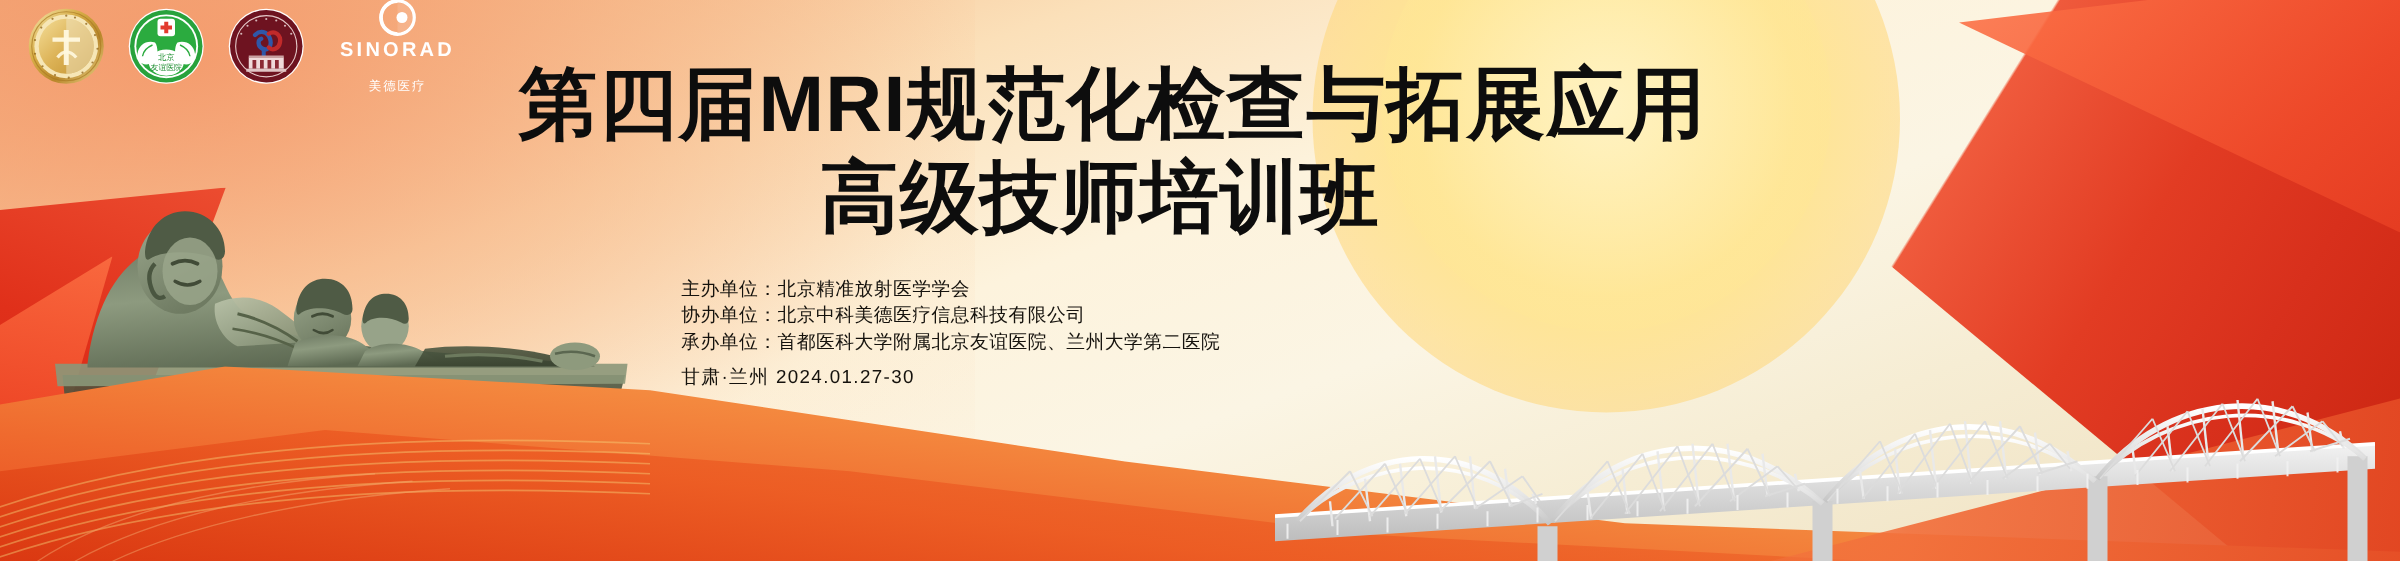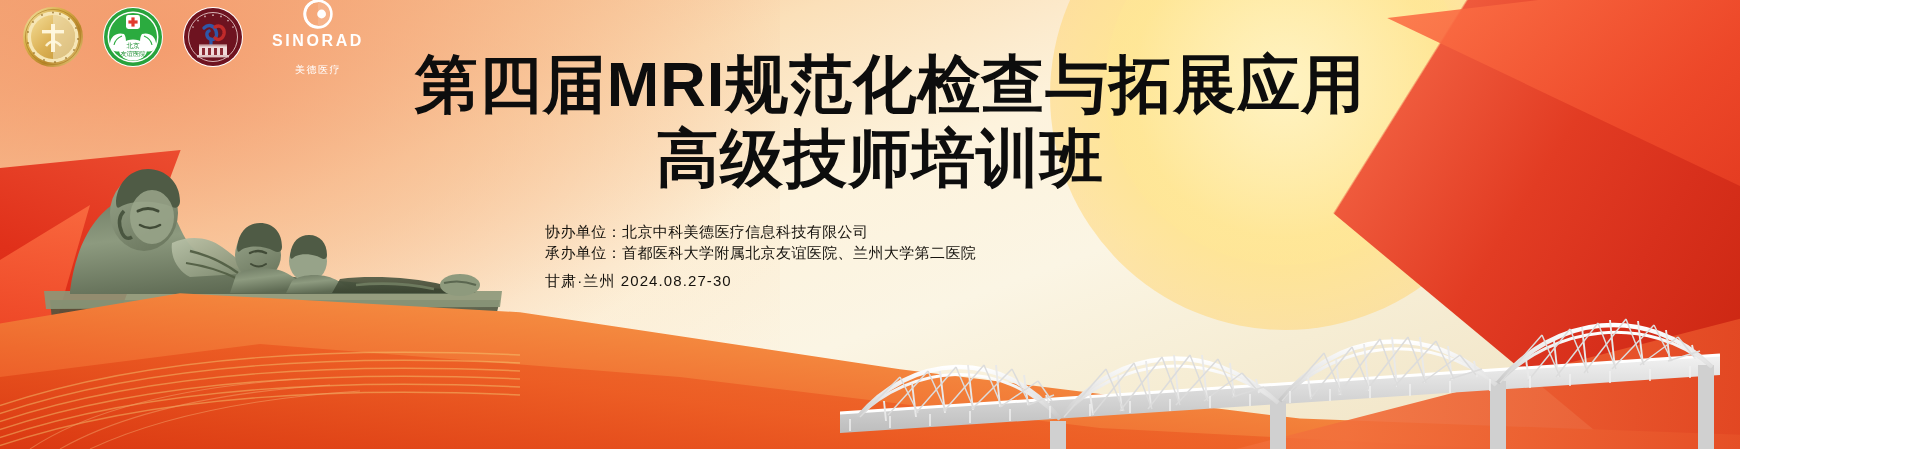--- a/index.html
+++ b/index.html
@@ -6,21 +6,21 @@
     margin: 0;
     padding: 0;
     background: #fff;
   }
   body {
     font-family: "Liberation Sans", "DejaVu Sans", sans-serif;
   }
 
   #banner {
     position: relative;
-    width: 1740px;
+    width: 1920px;
     height: 449px;
     overflow: hidden;
     
     background: linear-gradient(160deg,
         #f0a878 0%,
         #f5b98a 10%,
         #fbe0b9 28%,
         #fdf3dd 45%,
         #fbf5e4 60%,
         #f6edd4 75%,
@@ -590,18 +590,19 @@
       <div class="sino-sub">美德医疗</div>
     </div>
   </div>
 
   <div id="title-block">
     <div class="title-line" id="title-line-1">第四届MRI规范化检查与拓展应用</div>
     <div class="title-line" id="title-line-2">高级技师培训班</div>
   </div>
 
   <div id="info-block">
+    <div class="info-line" id="info-line-1">主办单位：北京精准放射医学学会</div>
     <div class="info-line" id="info-line-3">协办单位：北京中科美德医疗信息科技有限公司</div>
     <div class="info-line" id="info-line-2">承办单位：首都医科大学附属北京友谊医院、兰州大学第二医院</div>
-    <div class="info-line" id="info-line-4">甘肃·兰州  2024.08.27-30</div>
+    <div class="info-line" id="info-line-4">甘肃·兰州  2024.01.27-30</div>
   </div>
 
 </div>
 
 </body></html>

